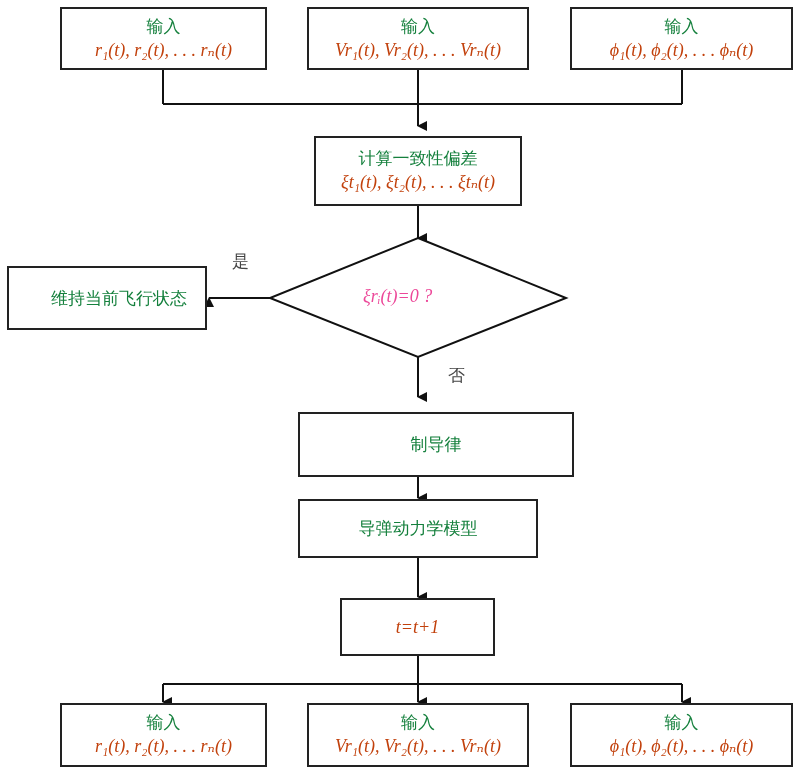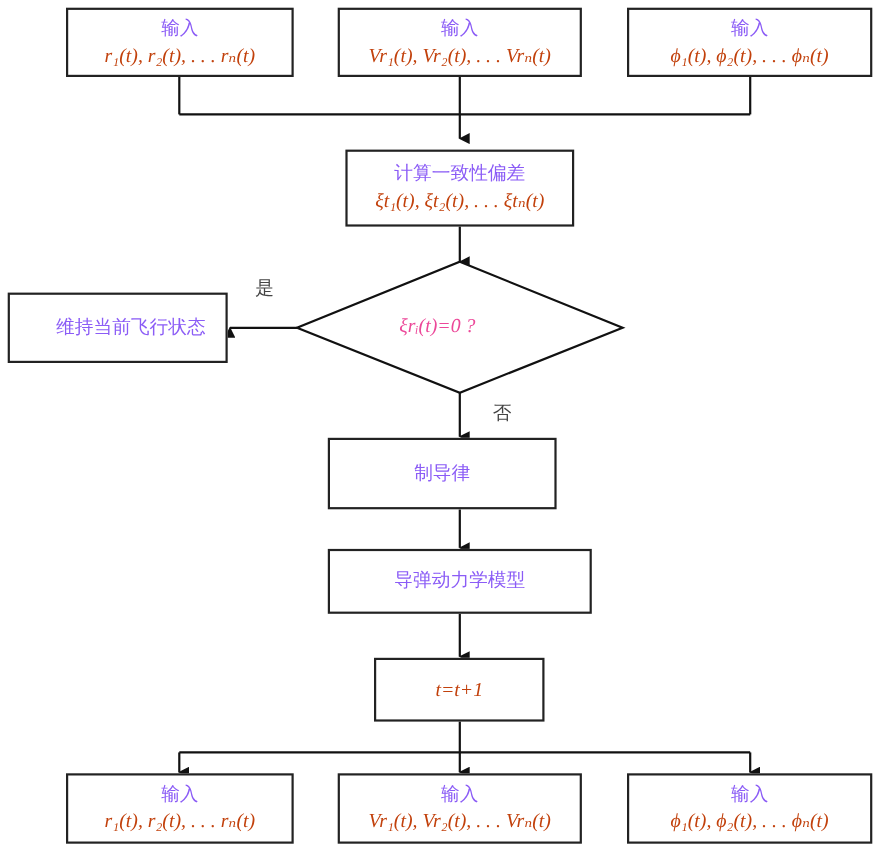--- a/index.html
+++ b/index.html
@@ -2,21 +2,21 @@
 <html><head>
 <meta charset="utf-8">
 <style>
   html, body { margin:0; padding:0; background:#ffffff; }
   body { width:800px; height:773px; position:relative; overflow:hidden;
          font-family:"Liberation Serif","DejaVu Serif",serif; color:#333; }
   #canvas { position:absolute; left:0; top:0; }
   .box { position:absolute; border:2px solid #222; background:#fff; box-sizing:border-box;
          display:flex; flex-direction:column; align-items:center; justify-content:center;
          text-align:center; line-height:1.35; }
-  .cn { font-family:"DejaVu Sans","Liberation Sans",sans-serif; font-size:17px; color:#8b5cf6; }
+  .cn { font-family:"DejaVu Sans","Liberation Sans",sans-serif; font-size:17px; color:#15803d; }
   .math { font-family:"Liberation Serif","DejaVu Serif",serif; font-style:italic; font-size:18px; color:#c2410c; white-space:nowrap; }
   .label { position:absolute; font-family:"DejaVu Sans","Liberation Sans",sans-serif; font-size:17px; color:#444; }
   .dtext { position:absolute; font-family:"Liberation Serif","DejaVu Serif",serif; font-style:italic; font-size:18px; color:#ec4899; white-space:nowrap; }
 </style>
 </head>
 <body>
 
 <svg id="canvas" width="800" height="773">
   <defs>
     <marker id="arr" markerWidth="10" markerHeight="10" refX="5" refY="9" orient="auto" markerUnits="userSpaceOnUse">
@@ -71,21 +71,21 @@
 </div>
 
 <div class="dtext" style="left:363px;top:286px;">ξrᵢ(t)=0   ?</div>
 <div class="label" style="left:232px;top:250px;">是</div>
 <div class="label" style="left:448px;top:364px;">否</div>
 
 <div class="box" style="left:7px;top:266px;width:200px;height:64px;padding-left:24px;">
   <span class="cn">维持当前飞行状态</span>
 </div>
 
-<div class="box" style="left:298px;top:398px;width:208px;height:65px;align-items:center;">
+<div class="box" style="left:298px;top:412px;width:276px;height:65px;align-items:center;">
   <span class="cn">制导律</span>
 </div>
 
 <div class="box" style="left:298px;top:499px;width:240px;height:59px;">
   <span class="cn">导弹动力学模型</span>
 </div>
 
 <div class="box" style="left:340px;top:598px;width:155px;height:58px;">
   <span class="math">t=t+1</span>
 </div>

